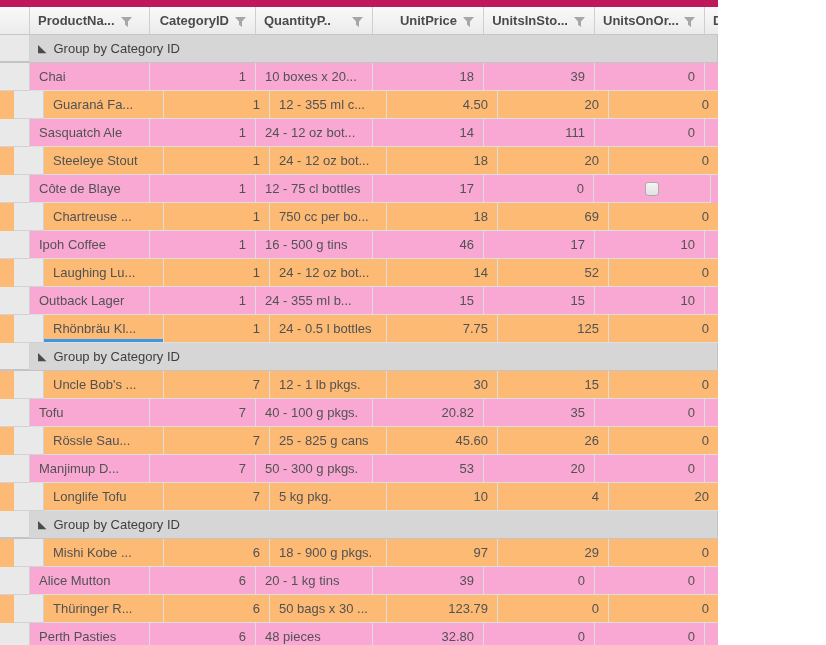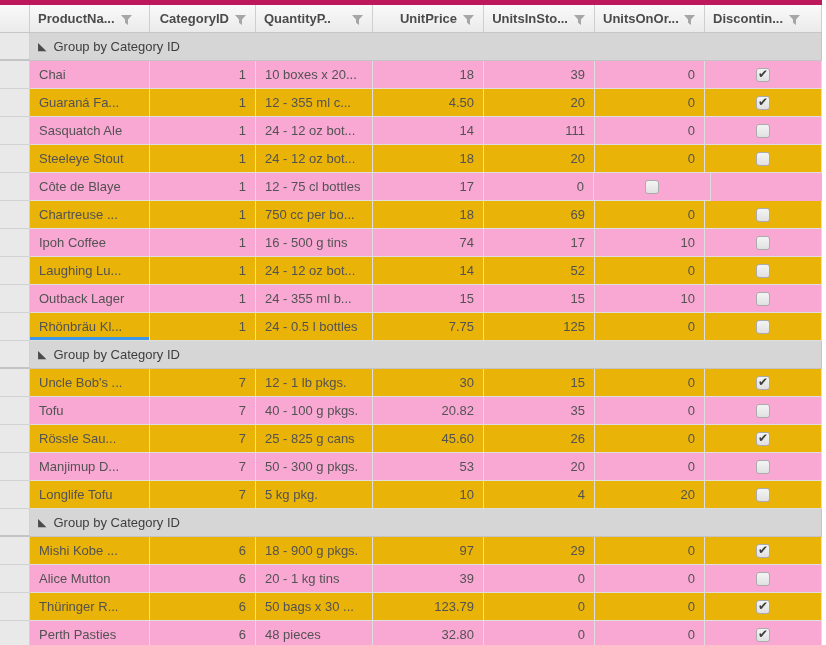--- a/index.html
+++ b/index.html
@@ -1,39 +1,39 @@
 <!DOCTYPE html>
 <html><head>
 <meta charset="utf-8">
 <style>
   * { box-sizing: border-box; margin: 0; padding: 0; }
   html, body { width: 826px; height: 645px; overflow: hidden; background: #fff;
     font-family: "Liberation Sans", sans-serif; }
-  .grid { width: 822px; height: 645px; border-top: 5px solid #be185d; overflow: hidden; }
+  .grid { width: 718px; height: 645px; border-top: 7px solid #be185d; overflow: hidden; }
 
   
   .hdr { display: flex; height: 28px; background: linear-gradient(#f9f9f9, #ebebeb);
     border-bottom: 1px solid #c6c6c6; }
   .hcell { display: flex; align-items: center; padding: 0 8px; gap: 5px;
     font-size: 13px; font-weight: bold; color: #4b4b4b;
     border-right: 1px solid #cfcfcf; overflow: hidden; white-space: nowrap; }
   .hcell .lbl { overflow: hidden; white-space: nowrap; }
   .hcell.right { justify-content: flex-end; }
   .hcell .funnel { flex: 0 0 auto; display: inline-block; margin-top: 2px; }
 
   
   .grow { display: flex; height: 28px; border-bottom: 1px solid #c4c4c4; }
   .grow .gmain { flex: 1; display: flex; align-items: center; gap: 7px;
     background: #d6d6d6; padding-left: 8px; font-size: 13px; color: #3e3e3e;
     border-right: 1px solid #c4c4c4; }
   .garrow { font-size: 11px; color: #4a4a4a; line-height: 1; }
 
   
   .row { display: flex; height: 28px; background: #f9a8d4; }
-  .row.alt { background: #eab308; }
+  .row.alt { background: #fdba74; padding-left: 14px; }
   .cell { display: flex; align-items: center; padding: 0 9px;
     font-size: 13px; color: #525252; white-space: nowrap; overflow: hidden;
     border-right: 1px solid #dedede; border-bottom: 1px solid #dedede; }
   .cell.right { justify-content: flex-end; }
   .cell.center { justify-content: center; }
   .cell.edited { box-shadow: inset 0 -3px 0 #3d97e9; }
 
   
   .lead { flex: 0 0 30px; background: #e9e9e9;
     border-right: 1px solid #d2d2d2; border-bottom: 1px solid #d2d2d2; }
@@ -178,21 +178,21 @@
         <div class="cell c5 right">0</div>
         <div class="cell c6 center">
           <span class="cb"></span>
         </div>
       </div>
       <div class="row">
         <div class="lead"></div>
         <div class="cell c0">Ipoh Coffee</div>
         <div class="cell c1 right">1</div>
         <div class="cell c2">16 - 500 g tins</div>
-        <div class="cell c3 right">74</div>
+        <div class="cell c3 right">46</div>
         <div class="cell c4 right">17</div>
         <div class="cell c5 right">10</div>
         <div class="cell c6 center">
           <span class="cb"></span>
         </div>
       </div>
       <div class="row alt">
         <div class="lead"></div>
         <div class="cell c0">Laughing Lu...</div>
         <div class="cell c1 right">1</div>

